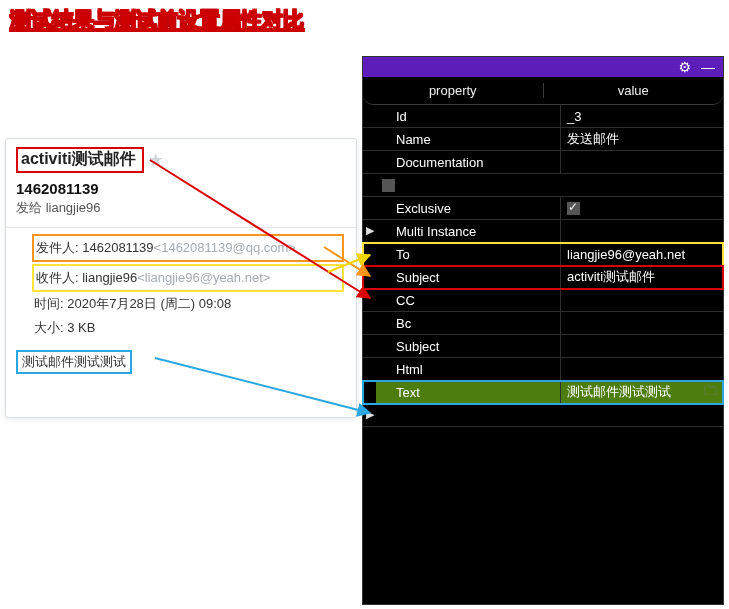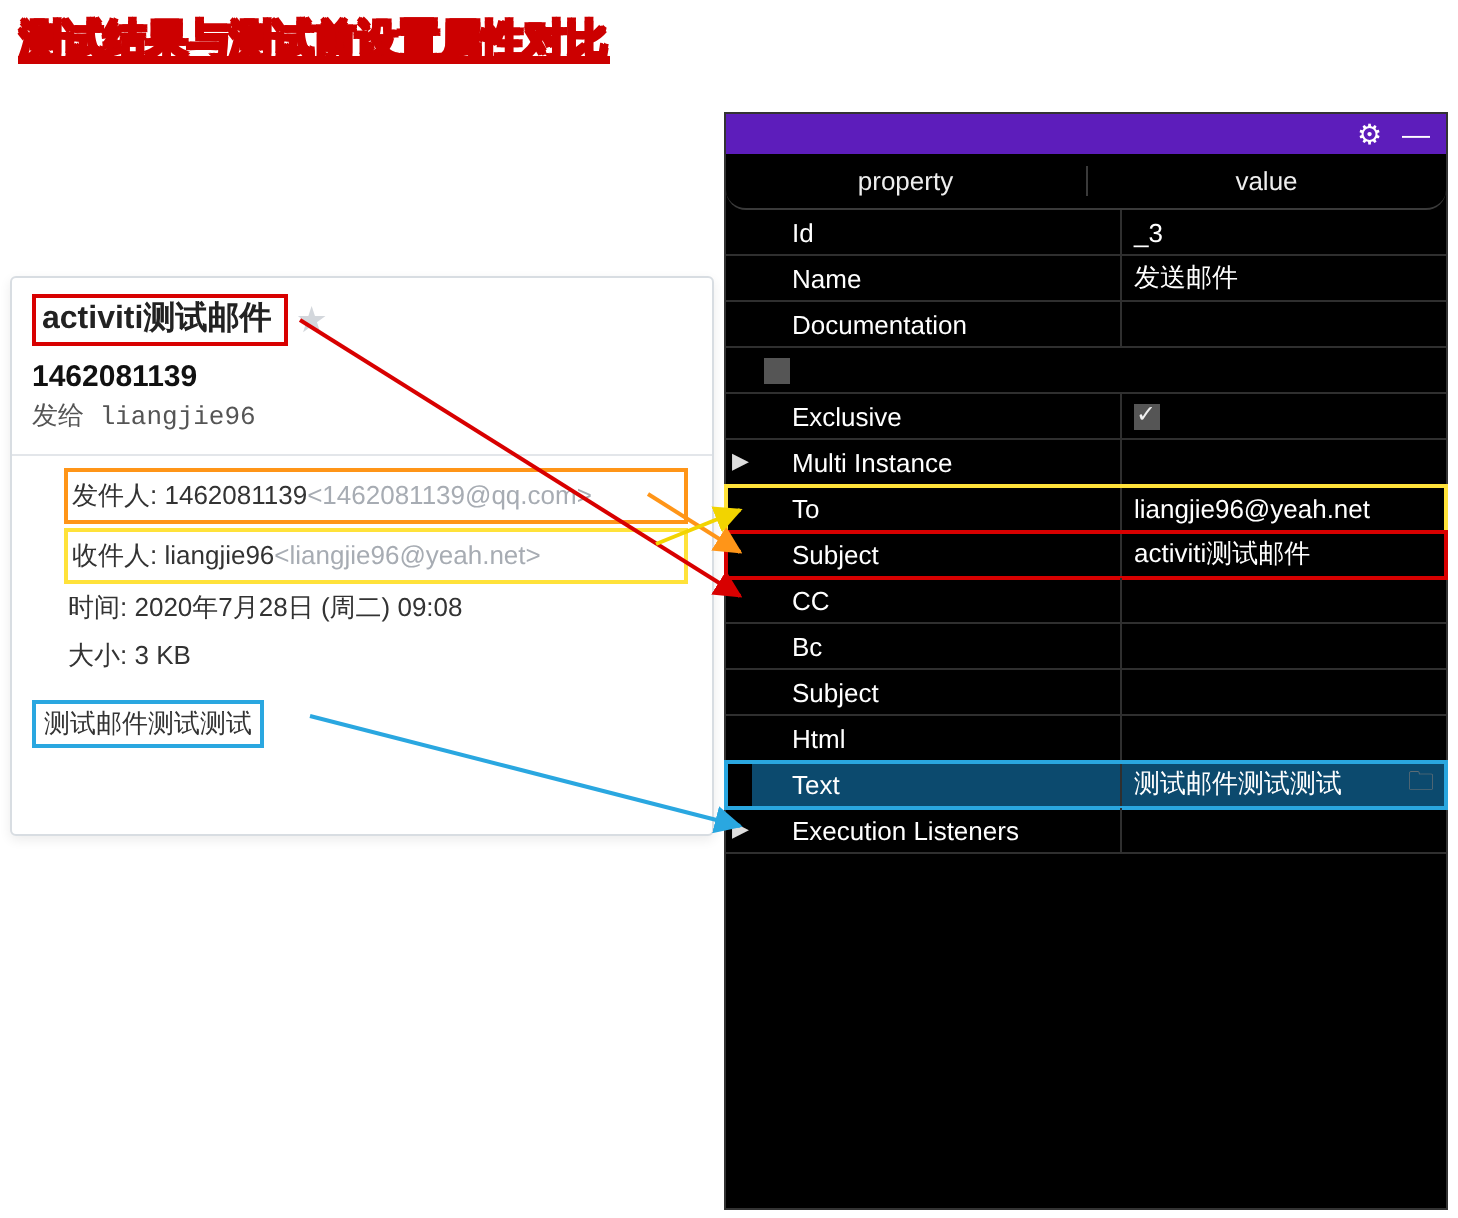--- a/index.html
+++ b/index.html
@@ -33,21 +33,21 @@
     border: 2px solid #d80000;
     padding: 0 6px 1px 3px;
     font-size: 16px; font-weight: bold; color: #222;
   }
   .star {
     margin-left: 4px; color: #d3d7dc; font-size: 18px; line-height: 1;
   }
   .sender-id {
     font-size: 15px; font-weight: bold; color: #111; margin-top: 7px;
   }
-  .to-line { font-size: 13px; color: #555; margin-top: 2px; font-family: Liberation Mono, monospace; }
+  .to-line { font-size: 13px; color: #555; margin-top: 2px; }
   .divider { height: 1px; background: #e3e6ea; margin-top: 4px; }
   .meta-block {
     margin: 6px 12px 0 26px; font-size: 13px; color: #333;
   }
   .meta-row { padding: 3px 2px; }
   .meta-from { border: 2px solid #ff9518; }
   .meta-to { border: 2px solid #ffe23a; margin-top: 2px; }
   .addr { color: #a7acb3; }
   .body-text {
     display: inline-block;
@@ -102,21 +102,21 @@
     position: relative;
   }
   .chk.checked::after {
     content: "✓"; position: absolute; left: 1px; top: -2px;
     font-size: 12px; color: #eee;
   }
   .hl-yellow { outline: 2px solid #ffe23a; outline-offset: -1px; }
   .hl-orange { outline: 2px solid #ff9518; outline-offset: -1px; }
   .hl-red { outline: 2px solid #d80000; outline-offset: -1px; }
   .hl-cyan { outline: 2px solid #2aa7e0; outline-offset: -1px; }
-  .sel-blue .pkey, .sel-blue .pval { background: #0c4a6e; }
+  .sel-blue .pkey, .sel-blue .pval { background: #4d7c0f; }
   .folder-icon {
     position: absolute; right: 6px; font-size: 13px; color: #777;
   }
 
   
   svg.arrows {
     position: absolute; left: 0; top: 0; width: 729px; height: 609px;
     pointer-events: none;
   }
 </style>
@@ -216,21 +216,20 @@
     <div class="pkey">Html</div>
       <div class="pval"></div>
   </div>
   <div class="prow hl-cyan sel-blue">
     <div class="pkey">Text</div>
     <div class="pval">测试邮件测试测试</div>
     <span class="folder-icon">🗀</span>
   </div>
   <div class="prow">
     <span class="expander">▶</span>
-    <div class="pkey">Execution Listeners</div>
       <div class="pval"></div>
   </div>
 </div>
 
 <svg class="arrows">
   <defs>
     <marker id="ar-red" viewBox="0 0 10 10" refX="9" refY="5" markerWidth="7" markerHeight="7" orient="auto">
         <path d="M0 0 L10 5 L0 10 z" fill="#d80000"></path>
       </marker>
     <marker id="ar-orange" viewBox="0 0 10 10" refX="9" refY="5" markerWidth="7" markerHeight="7" orient="auto">

